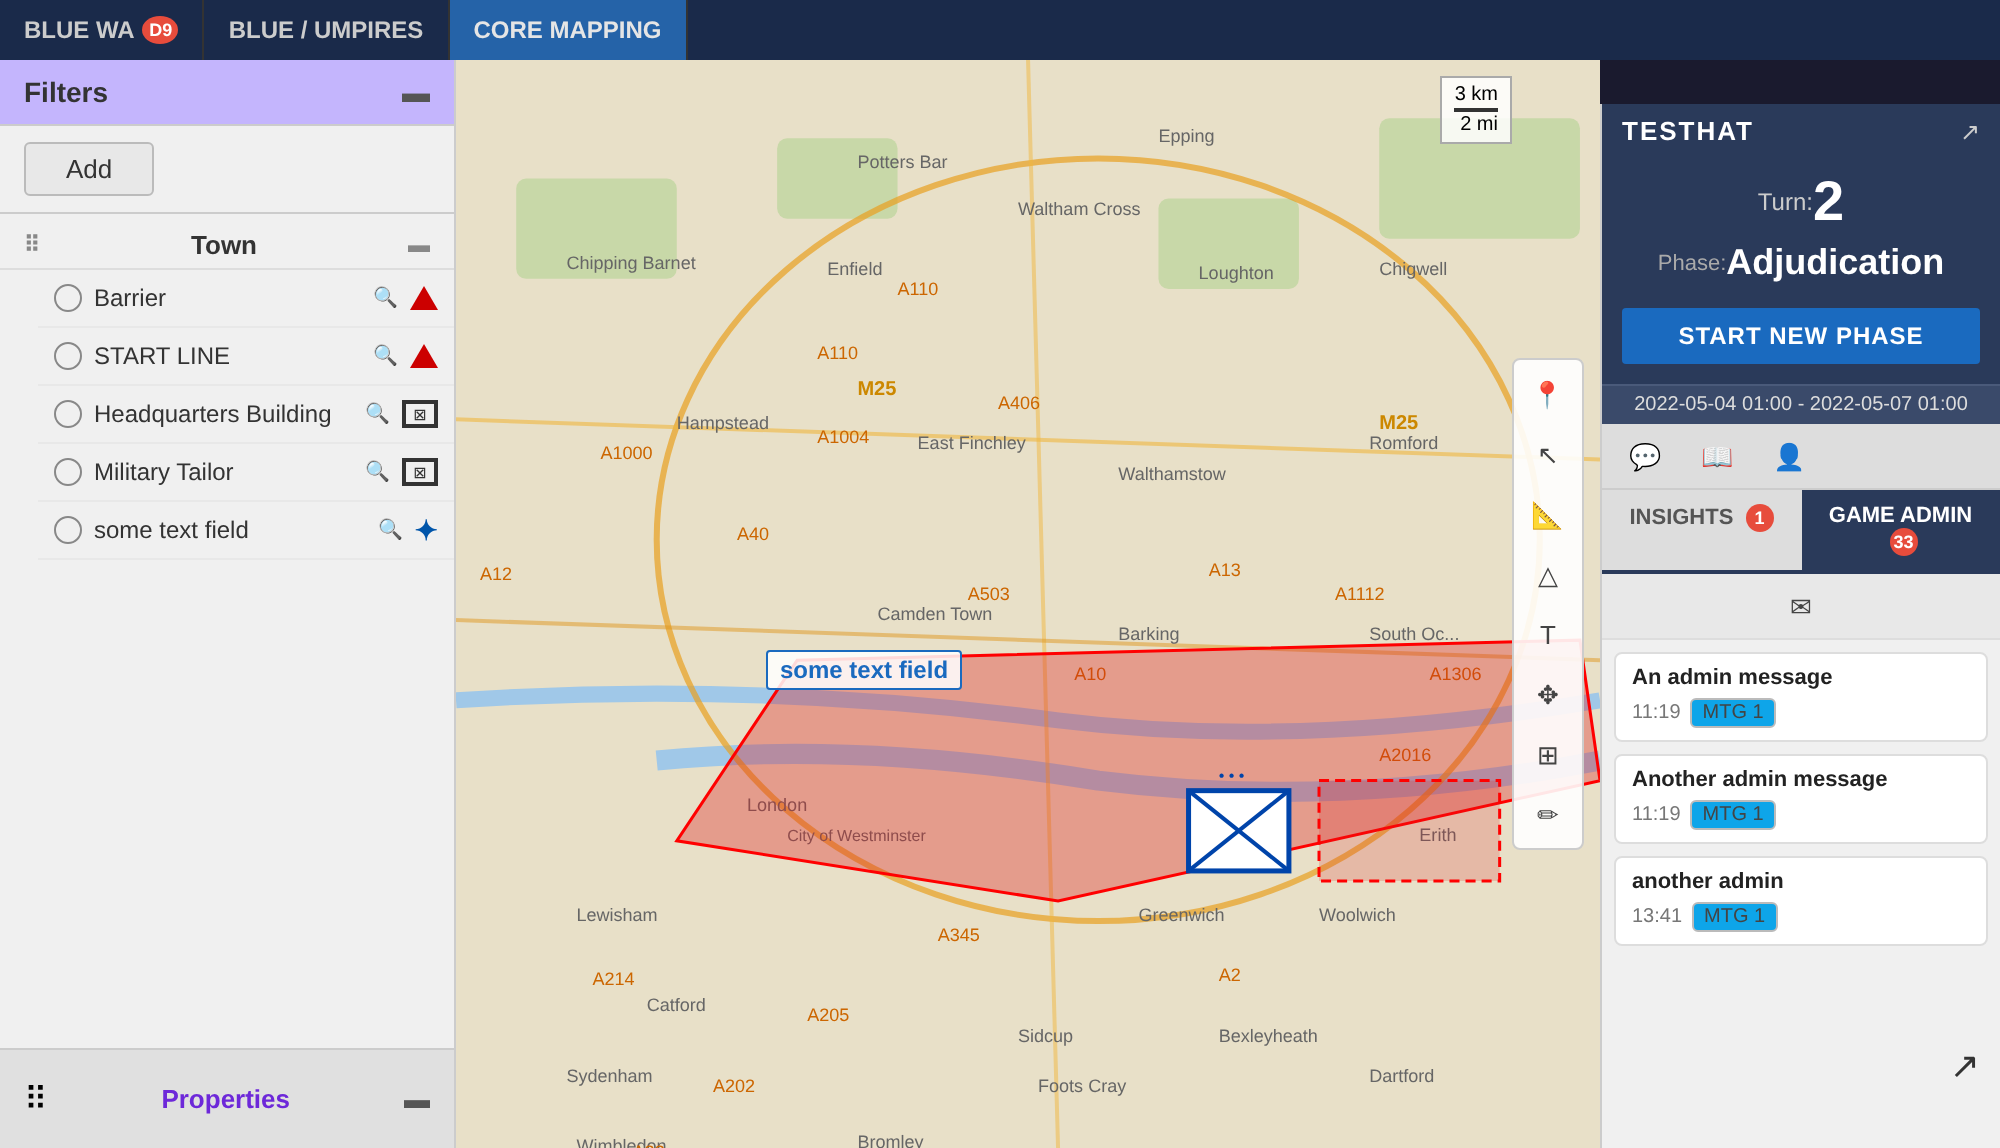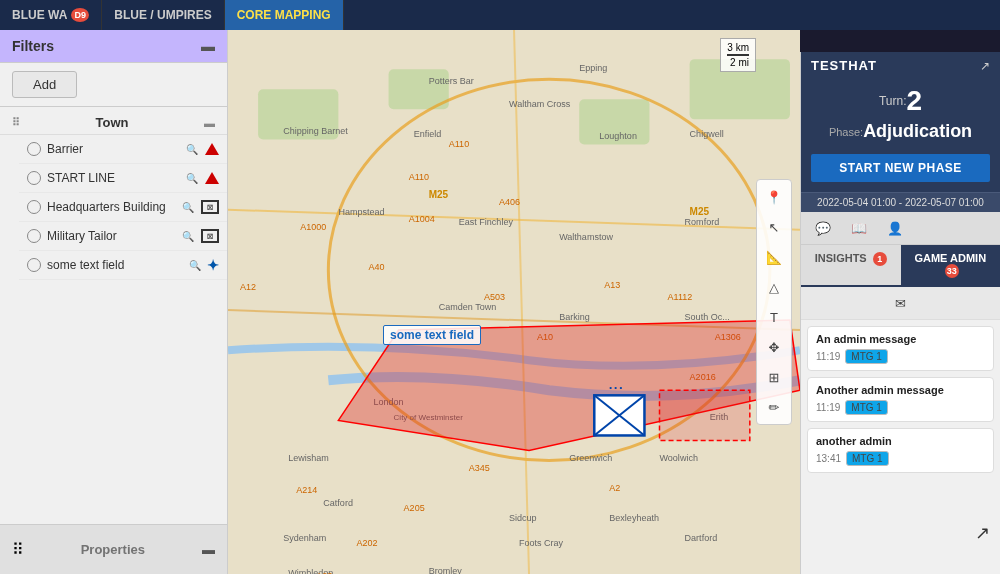--- a/index.html
+++ b/index.html
@@ -18,21 +18,21 @@
       display: flex;
       align-items: center;
       font-size: 12px;
       font-weight: bold;
       color: #ccc;
       cursor: pointer;
       border-right: 1px solid #333;
     }
     .nav-tab.active {
       background: #2563a8;
-      color: #fde047;
+      color: #e5e5e5;
     }
     .nav-tab .badge {
       display: inline-block;
       background: #e74c3c;
       color: white;
       border-radius: 50%;
       width: 18px;
       height: 14px;
       font-size: 9px;
       text-align: center;
@@ -165,21 +165,21 @@
       background: #e0e0e0;
       border-top: 1px solid #ccc;
       display: flex;
       align-items: center;
       justify-content: space-between;
       padding: 8px 12px;
     }
     .properties-title {
       font-size: 13px;
       font-weight: bold;
-      color: #737373;
+      color: #6d28d9;
     }
 
     
     .map-area {
       flex: 1;
       position: relative;
       overflow: hidden;
       background: #e8dcc8;
     }
 

